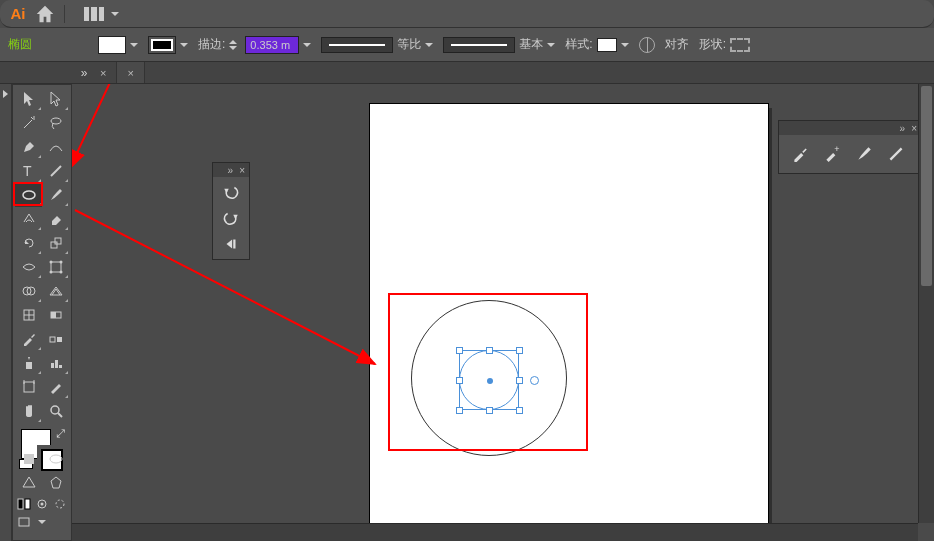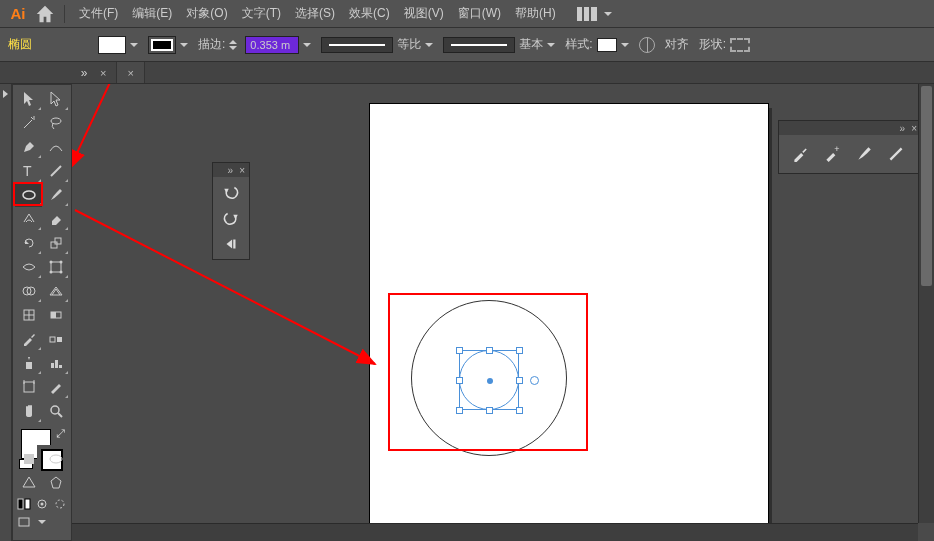--- a/index.html
+++ b/index.html
@@ -1,32 +1,32 @@
 <!DOCTYPE html>
 <html><head>
 <meta charset="utf-8">
 <style>
   * { box-sizing: border-box; margin: 0; padding: 0; font-family: "Microsoft YaHei", Arial, sans-serif; }
   body { width: 934px; height: 541px; background: #4a4a4a; color: #ccc; font-size: 12px; overflow: hidden; position: relative; }
 
   
-  .menubar { height: 28px; background: #535353; display: flex; align-items: center; padding: 0 6px; gap: 4px; border-bottom: 1px solid #323232; }
+  .menubar { height: 28px; background: #535353; display: flex; align-items: center; padding: 0 6px; gap: 4px; border-bottom: 1px solid #323232; border-radius: 11px; }
   .ai-logo { width: 24px; height: 18px; display: flex; align-items: center; justify-content: center; color: #ff7f18; font-weight: bold; font-size: 15px; }
   .home-icon { width: 22px; height: 22px; display:flex; align-items:center; justify-content:center; color:#bbb; }
   .menubar .divider { width:1px; height:18px; background:#3a3a3a; margin:0 4px; }
   .menu-items { display:flex; gap:2px; }
   .menu-item { padding: 4px 6px; color:#ccc; cursor:default; }
   .menubar-right { margin-left: 10px; display:flex; align-items:center; gap:6px; }
   .layout-icon { width:22px; height:14px; display:flex; }
   .layout-icon span { flex:1; background:#ccc; margin:0 1px; }
   .dd-caret { width:0; height:0; border-left:4px solid transparent; border-right:4px solid transparent; border-top:4px solid #ccc; }
 
   
   .optionsbar { height: 34px; background: #535353; display:flex; align-items:center; padding:0 8px; gap:10px; border-bottom:1px solid #2f2f2f; }
-  .tool-label { width: 80px; color:#fde047; }
+  .tool-label { width: 80px; color:#84cc16; }
   .swatch-box { width:28px; height:18px; border:1px solid #222; display:flex; align-items:center; justify-content:center; }
   .swatch-white { background:#fff; }
   .swatch-blackstroke { background:#535353; position:relative; }
   .swatch-blackstroke::after { content:""; position:absolute; inset:2px; border:2px solid #fff; background:#000; }
   .opt-group { display:flex; align-items:center; gap:4px; }
   .opt-label { color:#ccc; }
   .num-input { width:54px; height:18px; background:#6d28d9; border:1px solid #222; color:#ccc; padding:0 4px; font-size:11px; }
   .updown { width:12px; height:18px; display:flex; flex-direction:column; justify-content:center; gap:2px; }
   .updown span { width:0;height:0;border-left:4px solid transparent;border-right:4px solid transparent; }
   .updown .up { border-bottom:4px solid #ccc; }
@@ -113,31 +113,20 @@
 <body>
 
 <div class="menubar">
   <div class="ai-logo">Ai</div>
   <div class="home-icon">
     <svg viewBox="0 0 16 16">
         <path fill="#ccc" d="M8 2 L14 8 H12 V14 H9 V10 H7 V14 H4 V8 H2 Z"></path>
       </svg>
   </div>
   <div class="divider"></div>
-  <div class="menu-items">
-    <div class="menu-item">文件(F)</div>
-    <div class="menu-item">编辑(E)</div>
-    <div class="menu-item">对象(O)</div>
-    <div class="menu-item">文字(T)</div>
-    <div class="menu-item">选择(S)</div>
-    <div class="menu-item">效果(C)</div>
-    <div class="menu-item">视图(V)</div>
-    <div class="menu-item">窗口(W)</div>
-    <div class="menu-item">帮助(H)</div>
-  </div>
   <div class="menubar-right">
     <div class="layout-icon">
         <span></span>
         <span></span>
         <span></span>
       </div>
     <div class="dd-caret"></div>
   </div>
 </div>
 

